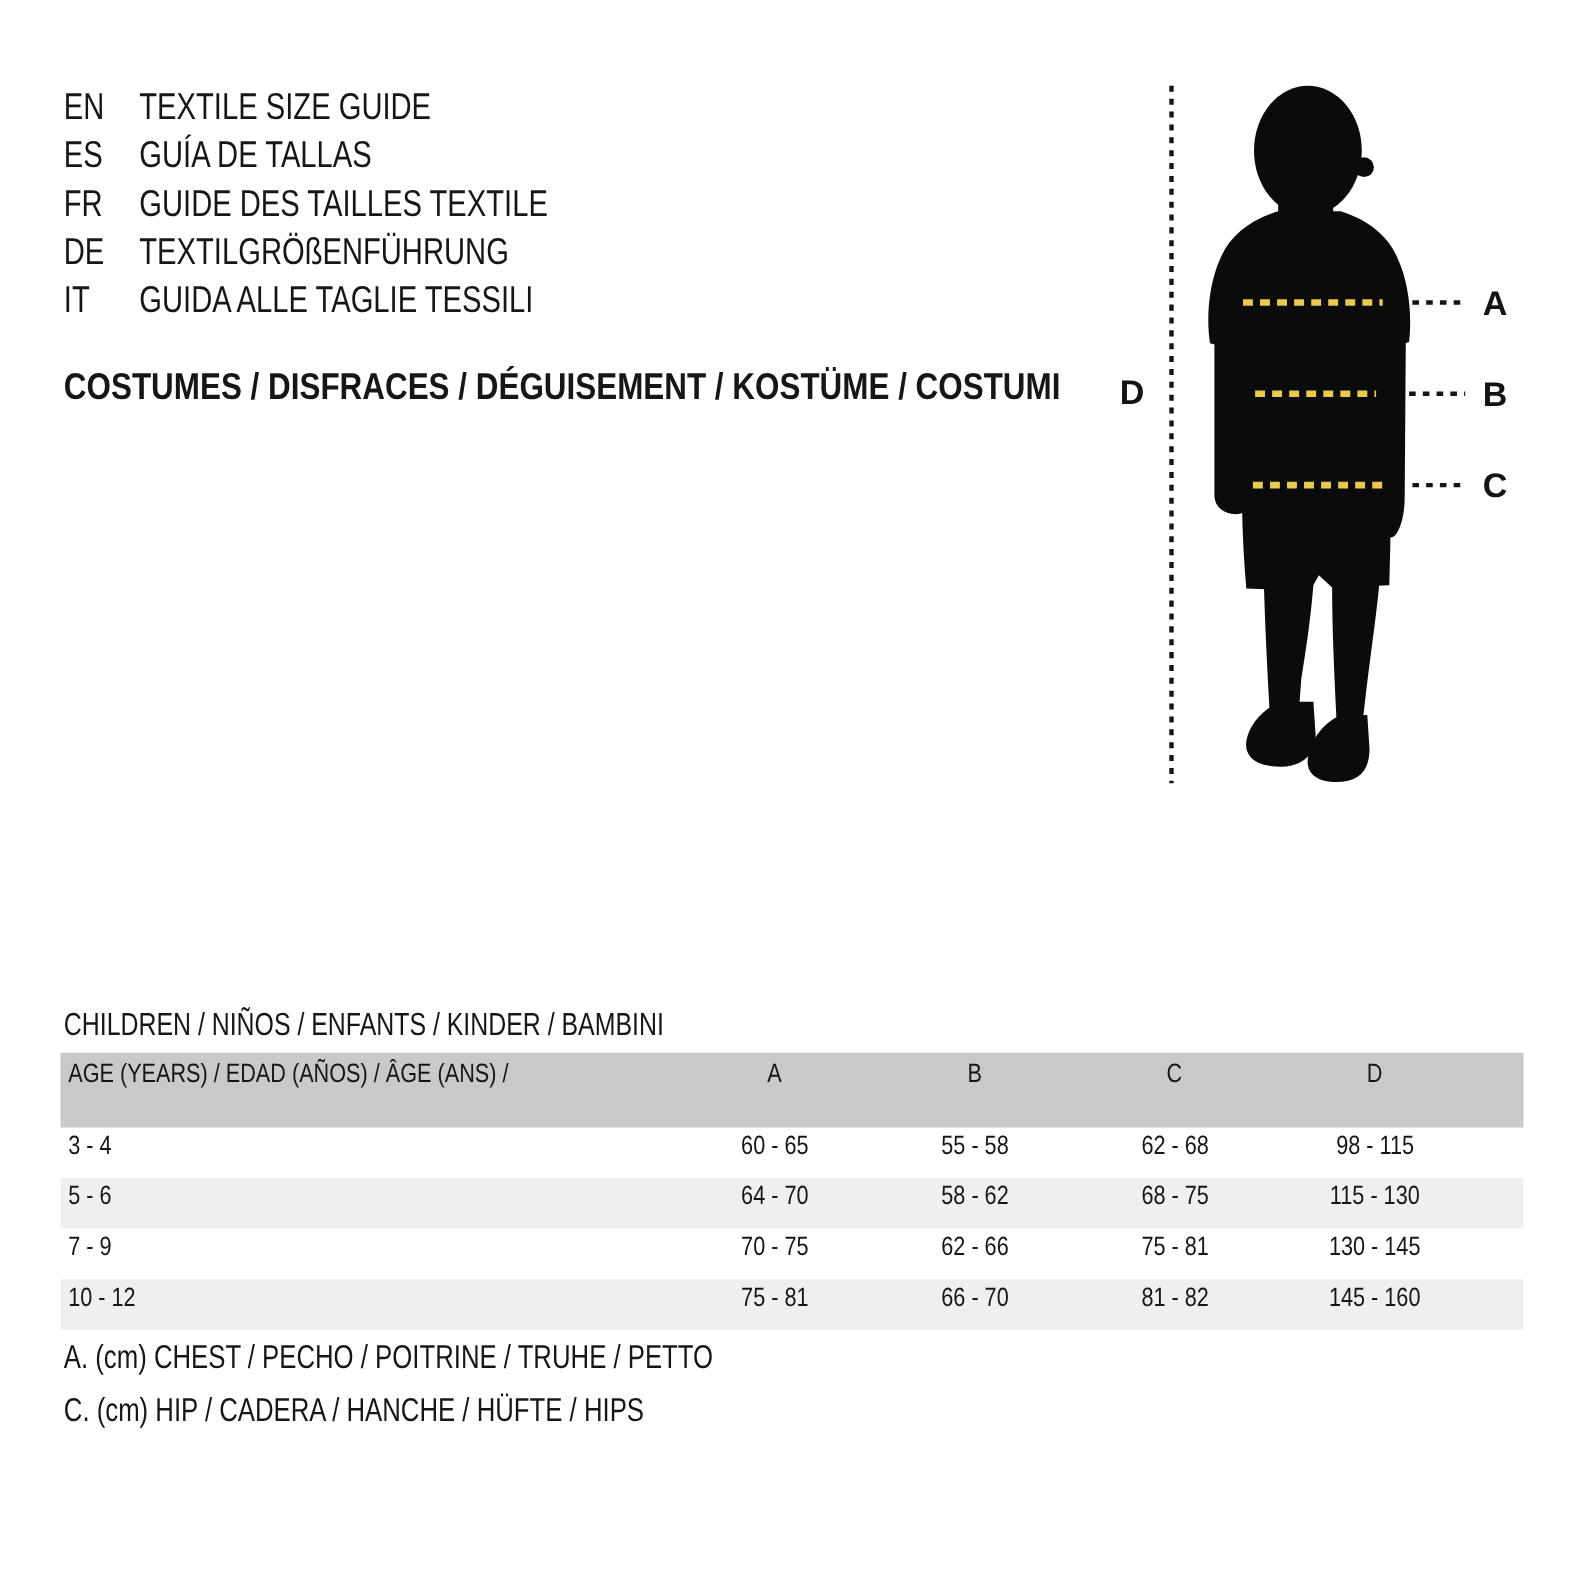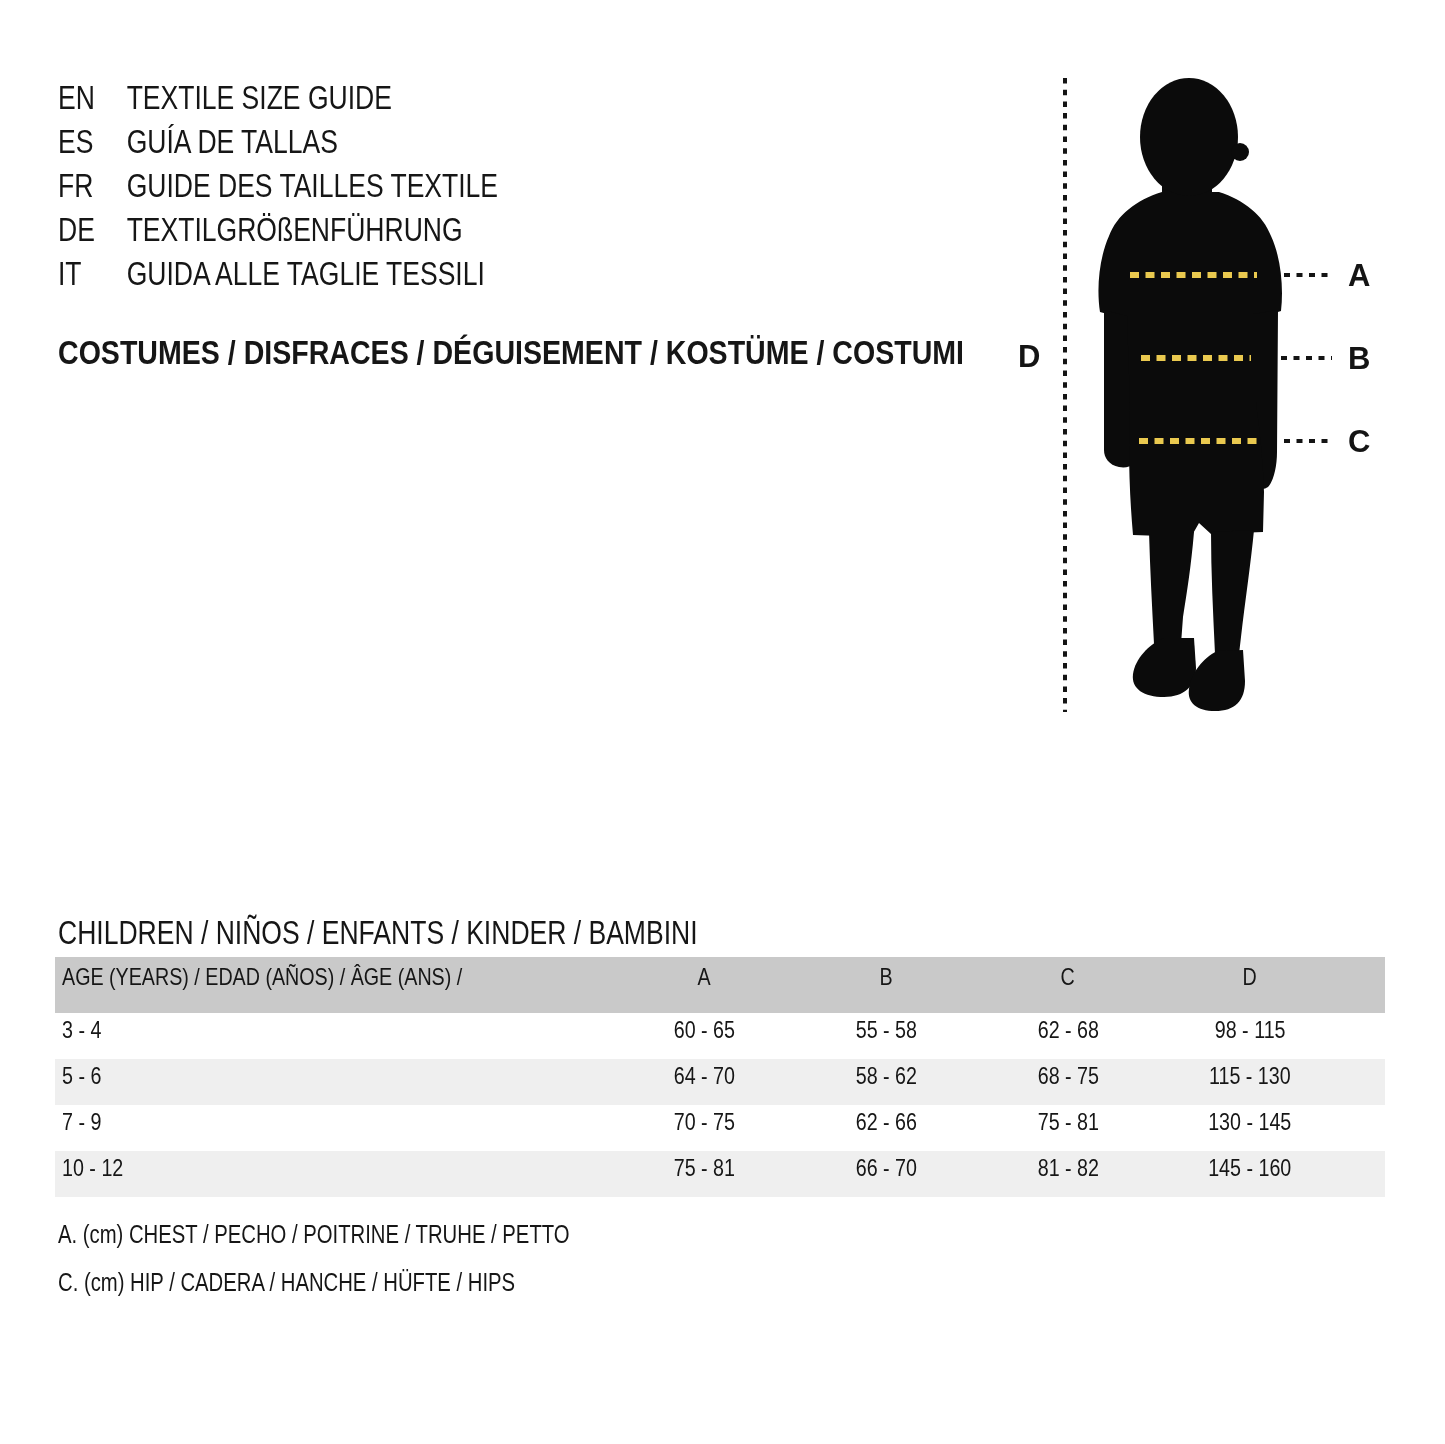--- a/index.html
+++ b/index.html
@@ -28,34 +28,34 @@
     position:absolute; left:58px; top:330px; margin:0;
     font-size:34px; line-height:44px; font-weight:bold;
     transform:scaleX(0.84); transform-origin:0 0; white-space:nowrap;
   }
 
   
   .figure-area { position:absolute; left:1000px; top:60px; width:400px; height:670px; margin:0; }
   .svglabel { font-family:"Liberation Sans",sans-serif; font-weight:bold; font-size:31px; fill:#141414; }
 
   
-  .section-title { position:absolute; left:58px; top:912px; margin:0; font-size:34px; font-weight:normal; line-height:40px; }
+  .section-title { position:absolute; left:58px; top:912px; margin:0; font-size:29px; font-weight:normal; line-height:40px; }
 
   .tbl { position:absolute; left:55px; top:957px; width:1330px; font-size:24px; }
-  .tbl-header { background:#c9c9c9; height:56px; display:flex; align-items:flex-start; }
+  .tbl-header { background:#c9c9c9; height:68px; display:flex; align-items:flex-start; }
   .hdr-age { flex:0 0 551px; width:551px; padding:6px 0 0 7px; line-height:28px; }
   .hdr-col { flex:0 0 182px; width:182px; text-align:center; padding-top:6px; line-height:28px; }
   .tbl-body .tbl-row { display:flex; height:46px; line-height:34px; }
   .tbl-body .tbl-row:nth-child(even) { background:#efefef; }
   .row-age { flex:0 0 551px; width:551px; padding-left:7px; }
   .row-val { flex:0 0 182px; width:182px; text-align:center;text-decoration:underline; }
 
   
   .legend { position:absolute; left:58px; top:1211px; }
-  .legend-line { font-size:26px; line-height:47.5px; }
+  .legend-line { font-size:30px; line-height:47.5px; }
 </style>
 </head>
 <body>
 
 <main class="sheet">
 
   <section class="lang-block">
     <div class="lang-row">
       <span class="lang-code">EN</span>
       <span class="lang-label">TEXTILE SIZE GUIDE</span>

